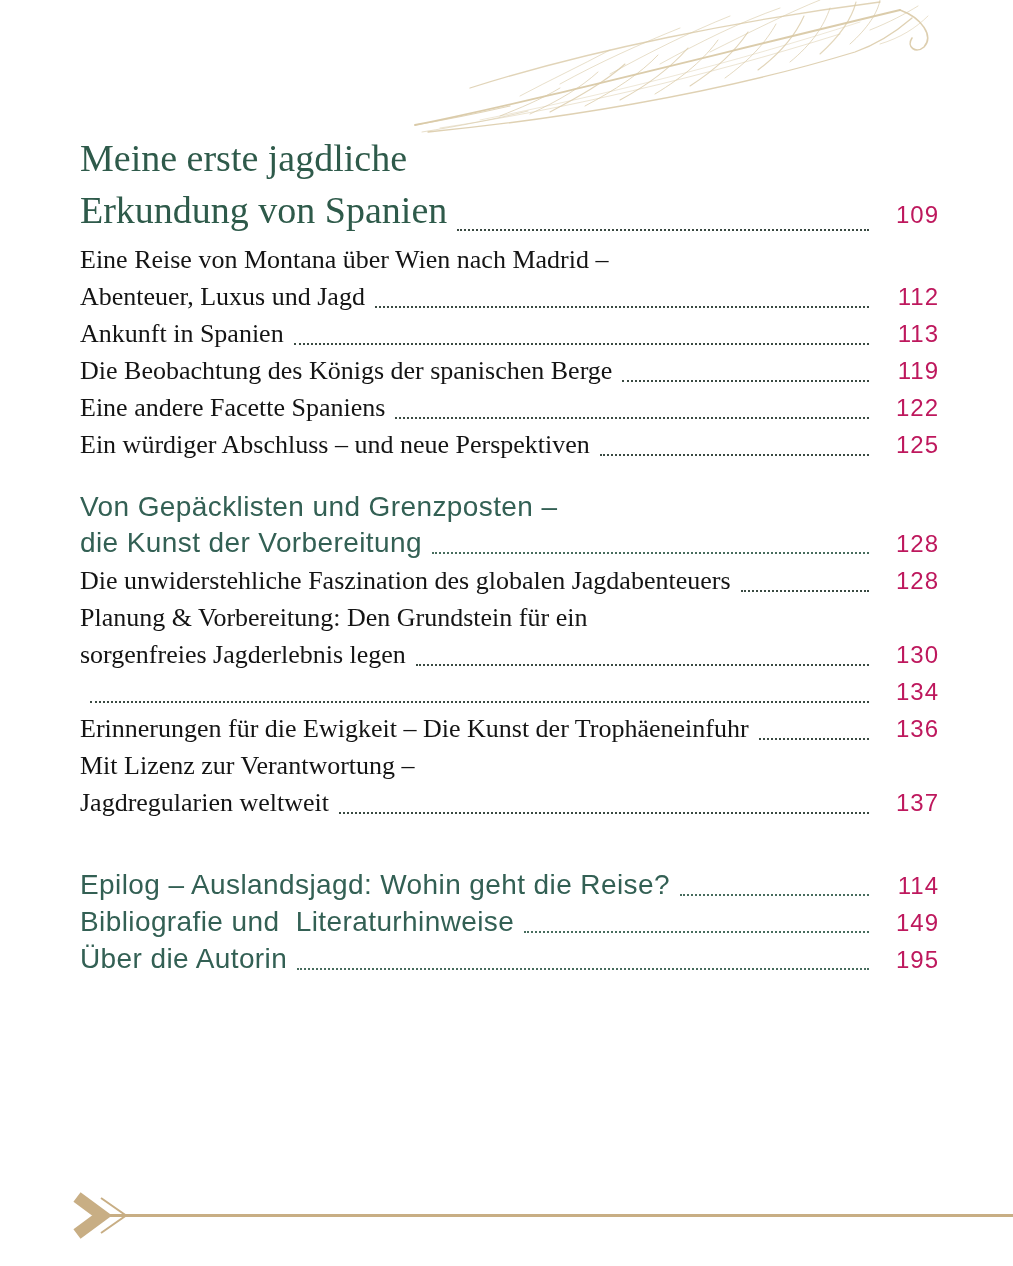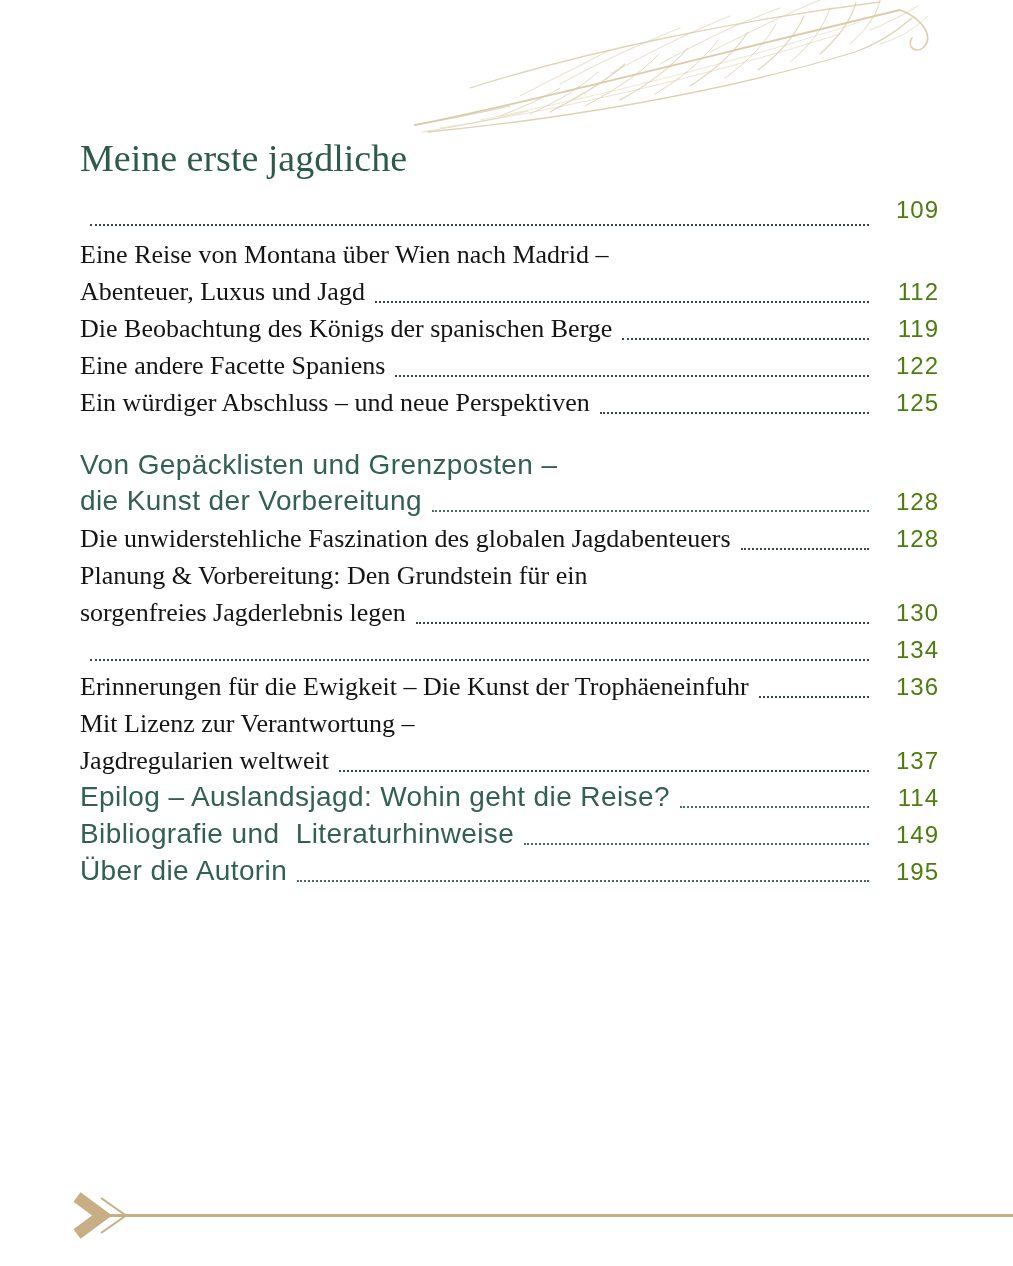--- a/index.html
+++ b/index.html
@@ -29,21 +29,21 @@
     margin:0 12px 7px 10px;
   }
   .leader.green{border-bottom-color:#476c5d;}
   .page-num{
     flex:0 0 58px;
     text-align:right;
     font-family:"Liberation Sans", sans-serif;
     font-size:24px;
     font-weight:400;
     letter-spacing:1px;
-    color:#4d7c0f;
+    color:#be185d;
   }
   
   .h1s{
     font-family:"Liberation Serif", serif;
     font-size:38px;line-height:52px;
     color:#2e5a4a;
     letter-spacing:0px;
   }
   .h1s .leader{margin-bottom:10px;}
   
@@ -54,21 +54,21 @@
   }
   
   .h2s{
     font-family:"Liberation Sans", sans-serif;
     font-size:28px;line-height:36px;
     letter-spacing:0.4px;
     color:#336054;
   }
   .h2s .leader{margin-bottom:8px;}
   .gap-block{margin-top:26px;}
-  .gap-epilog{}
+  .gap-epilog{margin-top:46px;}
   .gap-final{}
   .divider{
     position:absolute;left:0;bottom:22px;width:1013px;height:60px;
   }
 </style>
 </head>
 <body>
 
 <div class="page">
 
@@ -103,31 +103,37 @@
       <path d="M480 44 C500 38 516 28 528 16" stroke-width="1" opacity="0.55"></path>
     </g>
   </svg>
 
   <main class="toc">
 
     <div class="row h1s">
       <span class="txt">Meine erste jagdliche</span>
     </div>
     <div class="row h1s">
+      <span class="txt">Erkundung von Spanien</span>
       <span class="leader"></span>
       <span class="page-num">109</span>
     </div>
 
     <div class="row item">
       <span class="txt">Eine Reise von Montana über Wien nach Madrid –</span>
     </div>
     <div class="row item">
       <span class="txt">Abenteuer, Luxus und Jagd</span>
       <span class="leader"></span>
       <span class="page-num">112</span>
+    </div>
+    <div class="row item">
+      <span class="txt">Ankunft in Spanien</span>
+      <span class="leader"></span>
+      <span class="page-num">113</span>
     </div>
     <div class="row item">
       <span class="txt">Die Beobachtung des Königs der spanischen Berge</span>
       <span class="leader"></span>
       <span class="page-num">119</span>
     </div>
     <div class="row item">
       <span class="txt">Eine andere Facette Spaniens</span>
       <span class="leader"></span>
       <span class="page-num">122</span>

